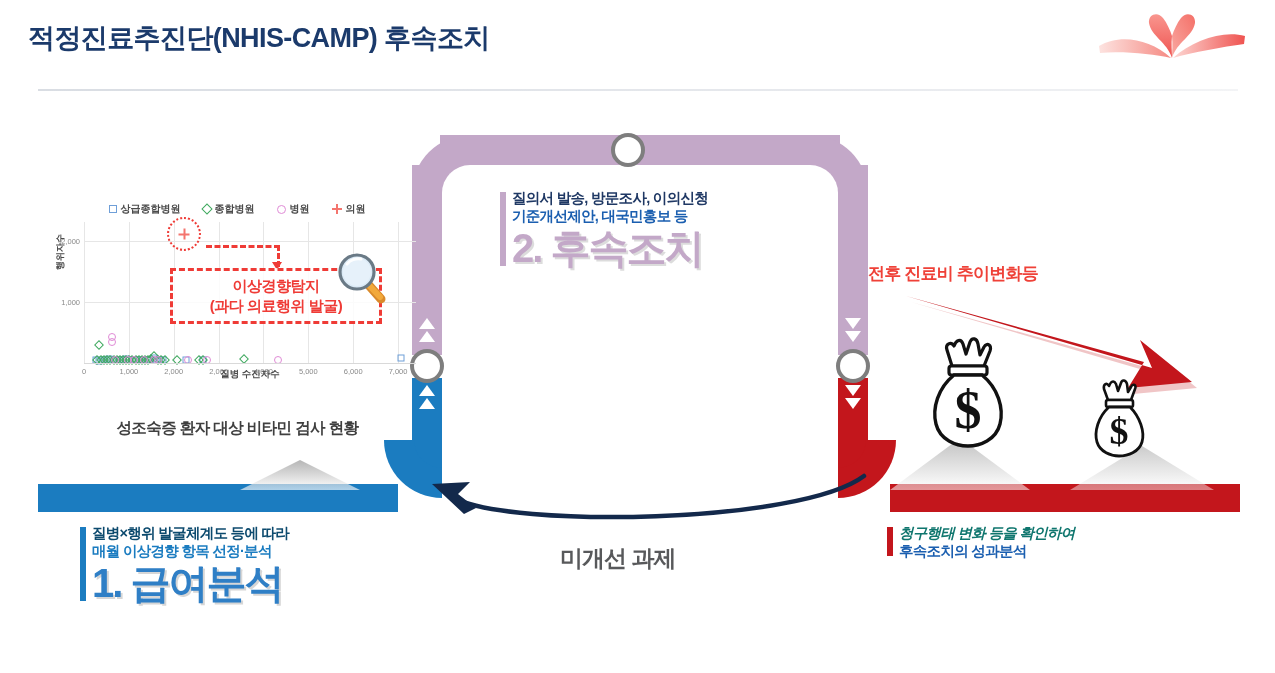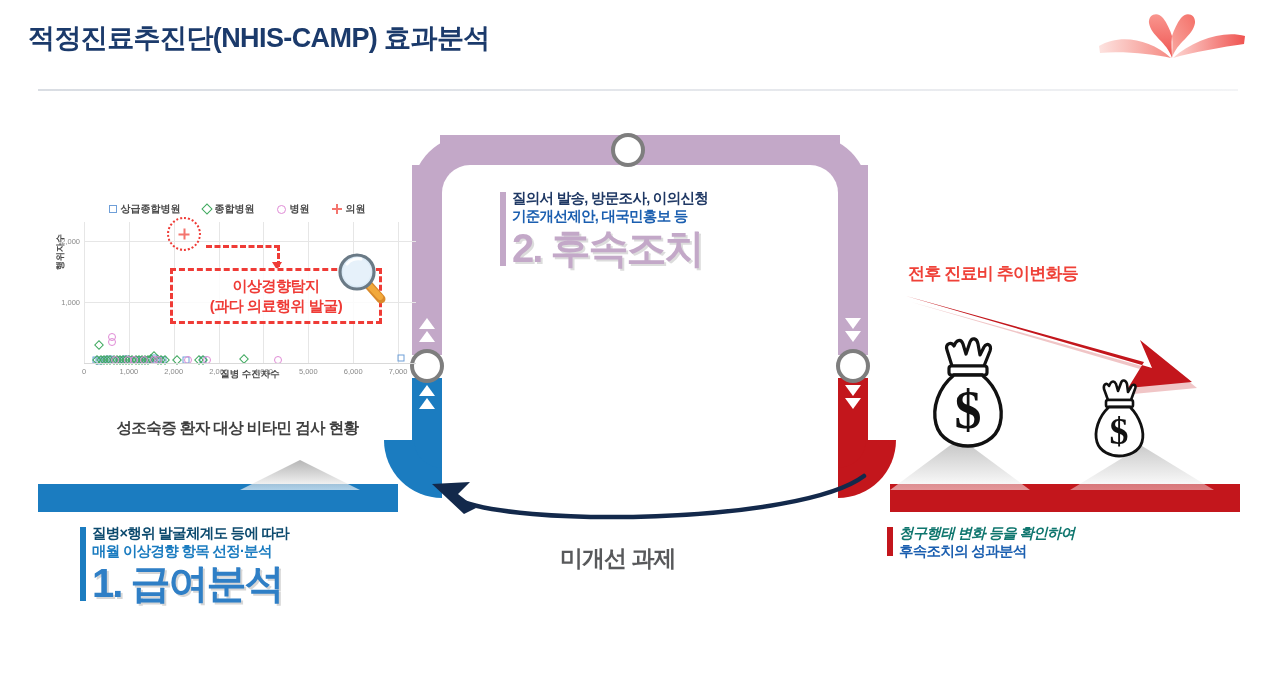--- a/index.html
+++ b/index.html
@@ -199,21 +199,21 @@
   .step2 .big  { color: #c3a8c8; text-shadow: 2px 2px 0 rgba(140,140,140,0.30); }
 
   .step3 { left: 887px; top: 525px; }
   .step3 .bar { background: #c3161c; }
   .step3 .sub1 { color: #0f766e; font-style: italic; }
   .step3 .sub2 { color: #1b5fb0; }
   .step3 .big  { color: #d2201f; text-shadow: 2px 2px 0 rgba(120,120,120,0.30); }
 
   
   .trend-label {
-    position: absolute; left: 908px; top: 262px;
+    position: absolute; left: 868px; top: 262px;
     font-size: 17px; font-weight: 700; color: #ef4138;
     letter-spacing: -0.8px; white-space: nowrap;
   }
   .trend-arrow { position: absolute; left: 900px; top: 292px; width: 300px; height: 110px; }
   .hills { position: absolute; left: 880px; top: 420px; width: 370px; height: 70px; }
   .bag { position: absolute; }
   .bag-big   { left: 930px; top: 336px; width: 76px; height: 114px; }
   .bag-small { left: 1092px; top: 378px; width: 54px; height: 80px; }
 
   
@@ -222,21 +222,21 @@
     position: absolute; left: 560px; top: 543px;
     font-size: 23px; font-weight: 700; color: #58595b; letter-spacing: -1px;
   }
   .hill-left { position: absolute; left: 170px; top: 456px; width: 220px; height: 34px; }
 </style>
 </head>
 <body>
 
 <div id="stage">
 
-  <div class="page-title">적정진료추진단(NHIS-CAMP) 효과분석</div>
+  <div class="page-title">적정진료추진단(NHIS-CAMP) 후속조치</div>
   <div class="title-rule"></div>
 
   <div class="logo">
     <svg viewBox="0 0 150 66" width="150" height="66">
       <defs>
         <linearGradient id="gR" x1="0" y1="0" x2="1" y2="0">
           <stop offset="0" stop-color="#fdd8d4"></stop>
             <stop offset="1" stop-color="#ef5350"></stop>
         </linearGradient>
         <linearGradient id="gL" x1="1" y1="0" x2="0" y2="0">

